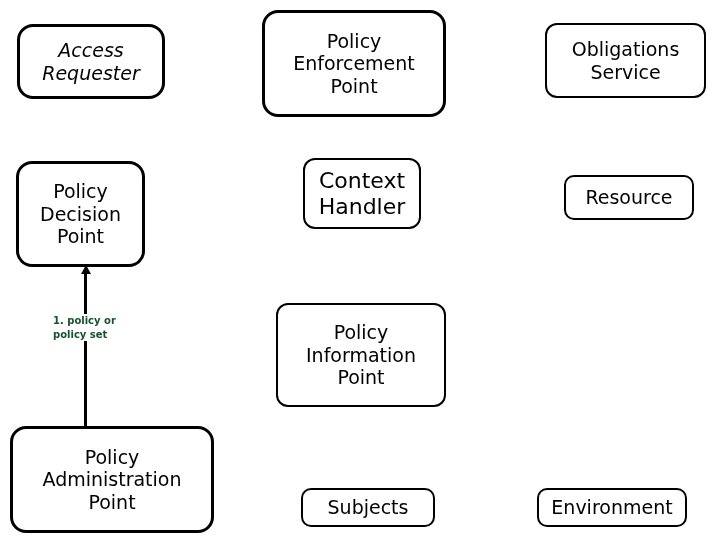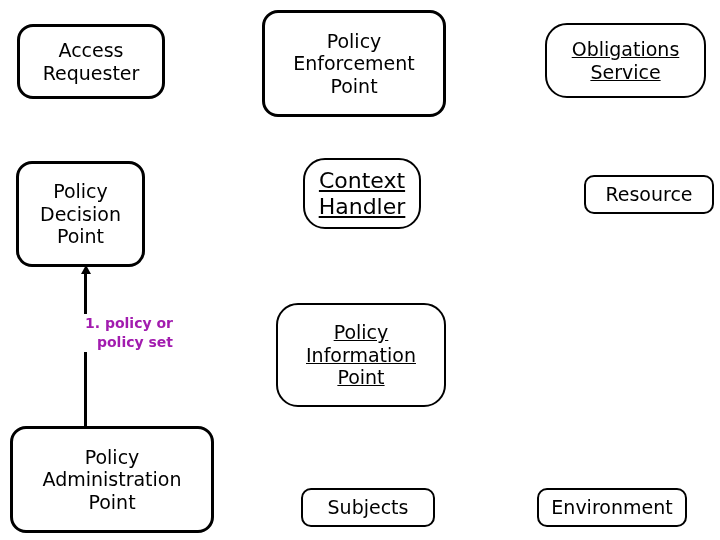--- a/index.html
+++ b/index.html
@@ -29,22 +29,21 @@
     line-height: 1.18;
     white-space: pre-line;
     user-select: none;
   }
   .node.thick {
     border-width: 3px;
     border-radius: 16px;
   }
   .node.thin {
     border-width: 2px;
-    border-radius: 22px;
-    text-decoration: underline;
+    border-radius: 12px;
   }
   .node.pill {
     border-width: 2px;
     border-radius: 10px;
   }
 
   
   .connector {
     position: absolute;
   }
@@ -56,52 +55,52 @@
     position: absolute;
     width: 0;
     height: 0;
     border-left: 5px solid transparent;
     border-right: 5px solid transparent;
     border-bottom: 9px solid #000000;
   }
   .edge-label {
     position: absolute;
     font-weight: bold;
-    font-size: 14px;
-    color: #a21caf;
-    text-align: right;
+    font-size: 10px;
+    color: #14532d;
+    text-align: left;
     line-height: 1.35;
     white-space: pre-line;
     background: #ffffff;
     user-select: none;
   }
 </style>
 </head>
 <body>
 
 <div id="canvas">
 
-  <div class="node thick" style="left:17px; top:24px; width:148px; height:75px; font-size:19px;">Access
+  <div class="node thick" style="left:17px; top:24px; width:148px; height:75px; font-size:19px;font-style:italic;">Access
 Requester</div>
 
   <div class="node thick" style="left:262px; top:10px; width:184px; height:107px; font-size:19px;">Policy
 Enforcement
 Point</div>
 
   <div class="node thin" style="left:545px; top:23px; width:161px; height:75px; font-size:19px;">Obligations
 Service</div>
 
   <div class="node thick" style="left:16px; top:161px; width:129px; height:106px; font-size:19px;">Policy
 Decision
 Point</div>
 
   <div class="node thin" style="left:303px; top:158px; width:118px; height:71px; font-size:22px;">Context
 Handler</div>
 
-  <div class="node pill" style="left:564px; top:175px; width:130px; height:39px; font-size:19px;margin-left:20px;">Resource</div>
+  <div class="node pill" style="left:564px; top:175px; width:130px; height:45px; font-size:19px;">Resource</div>
 
   <div class="node thin" style="left:276px; top:303px; width:170px; height:104px; font-size:19px;">Policy
 Information
 Point</div>
 
   <div class="node thick" style="left:10px; top:426px; width:204px; height:107px; font-size:19px;">Policy
 Administration
 Point</div>
 
   <div class="node pill" style="left:301px; top:488px; width:134px; height:39px; font-size:19px;">Subjects</div>

